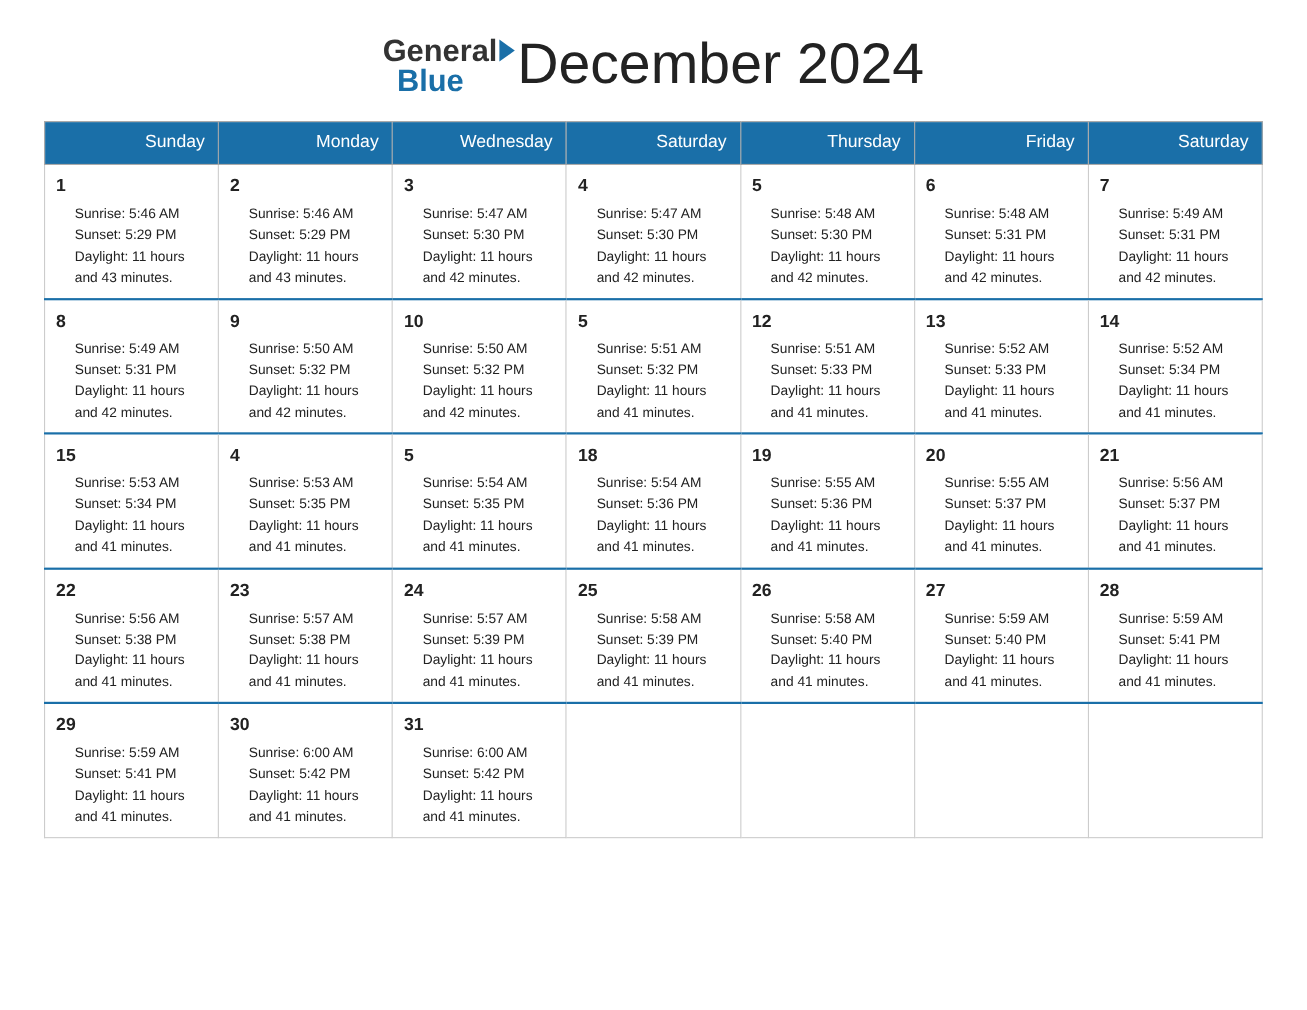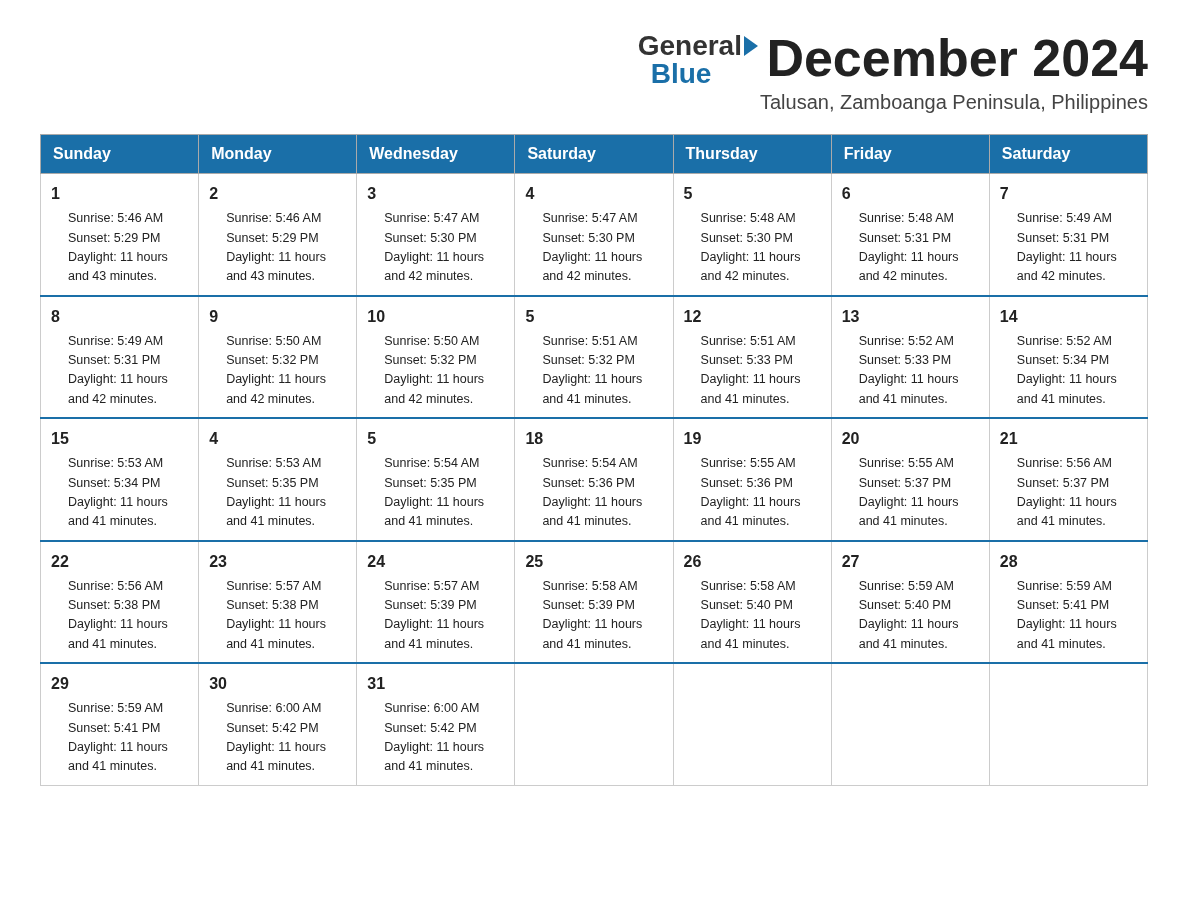--- a/index.html
+++ b/index.html
@@ -5,21 +5,21 @@
     * { box-sizing: border-box; margin: 0; padding: 0; }
     body {
       font-family: Arial, sans-serif;
       background: #fff;
       padding: 30px 40px;
       width: 1188px;
       min-height: 918px;
     }
     .header-area {
       display: flex;
-      justify-content: flex-end;
+      justify-content: center;
       align-items: flex-start;
       margin-bottom: 20px;
     }
     .logo-area {
       display: flex;
       flex-direction: column;
       align-items: flex-start;
     }
     .logo-text {
       display: flex;
@@ -42,41 +42,41 @@
     .logo-blue {
       color: #1a6fa8;
       font-size: 28px;
       font-weight: bold;
     }
     .title-area {
       text-align: right;
     }
     .month-title {
       font-size: 52px;
-      font-weight: bold;
+      font-weight: normal;
       color: #222;
       line-height: 1.1;
     }
     .subtitle {
       font-size: 20px;
       color: #444;
       margin-top: 4px;
     }
     .calendar-table {
       width: 100%;
       border-collapse: collapse;
       border: 1px solid #aaa;
     }
     .calendar-table th {
       background-color: #1a6fa8;
       color: #fff;
       padding: 10px 12px;
-      text-align: left;
+      text-align: right;
       font-size: 16px;
-      font-weight: bold;
+      font-weight: normal;
       border: 1px solid #aaa;
     }
     .calendar-table td {
       vertical-align: top;
       padding: 8px 10px;
       border: 1px solid #ccc;
       width: 14.28%;
       min-height: 90px;
       font-size: 13px;
       color: #222;
@@ -109,21 +109,20 @@
     <div class="logo-text">
       <span class="logo-general">General</span>
       <span class="logo-triangle"></span>
     </div>
     <div style="display:flex; align-items:center; margin-top:-4px; margin-left:13px;">
       <span class="logo-blue">Blue</span>
     </div>
   </div>
   <div class="title-area">
     <div class="month-title">December 2024</div>
-    <div class="subtitle">Talusan, Zamboanga Peninsula, Philippines</div>
   </div>
 </div>
 
 <table class="calendar-table">
   <thead>
     <tr>
     <th>Sunday</th>
         <th>Monday</th>
         <th>Wednesday</th>
         <th>Saturday</th>

